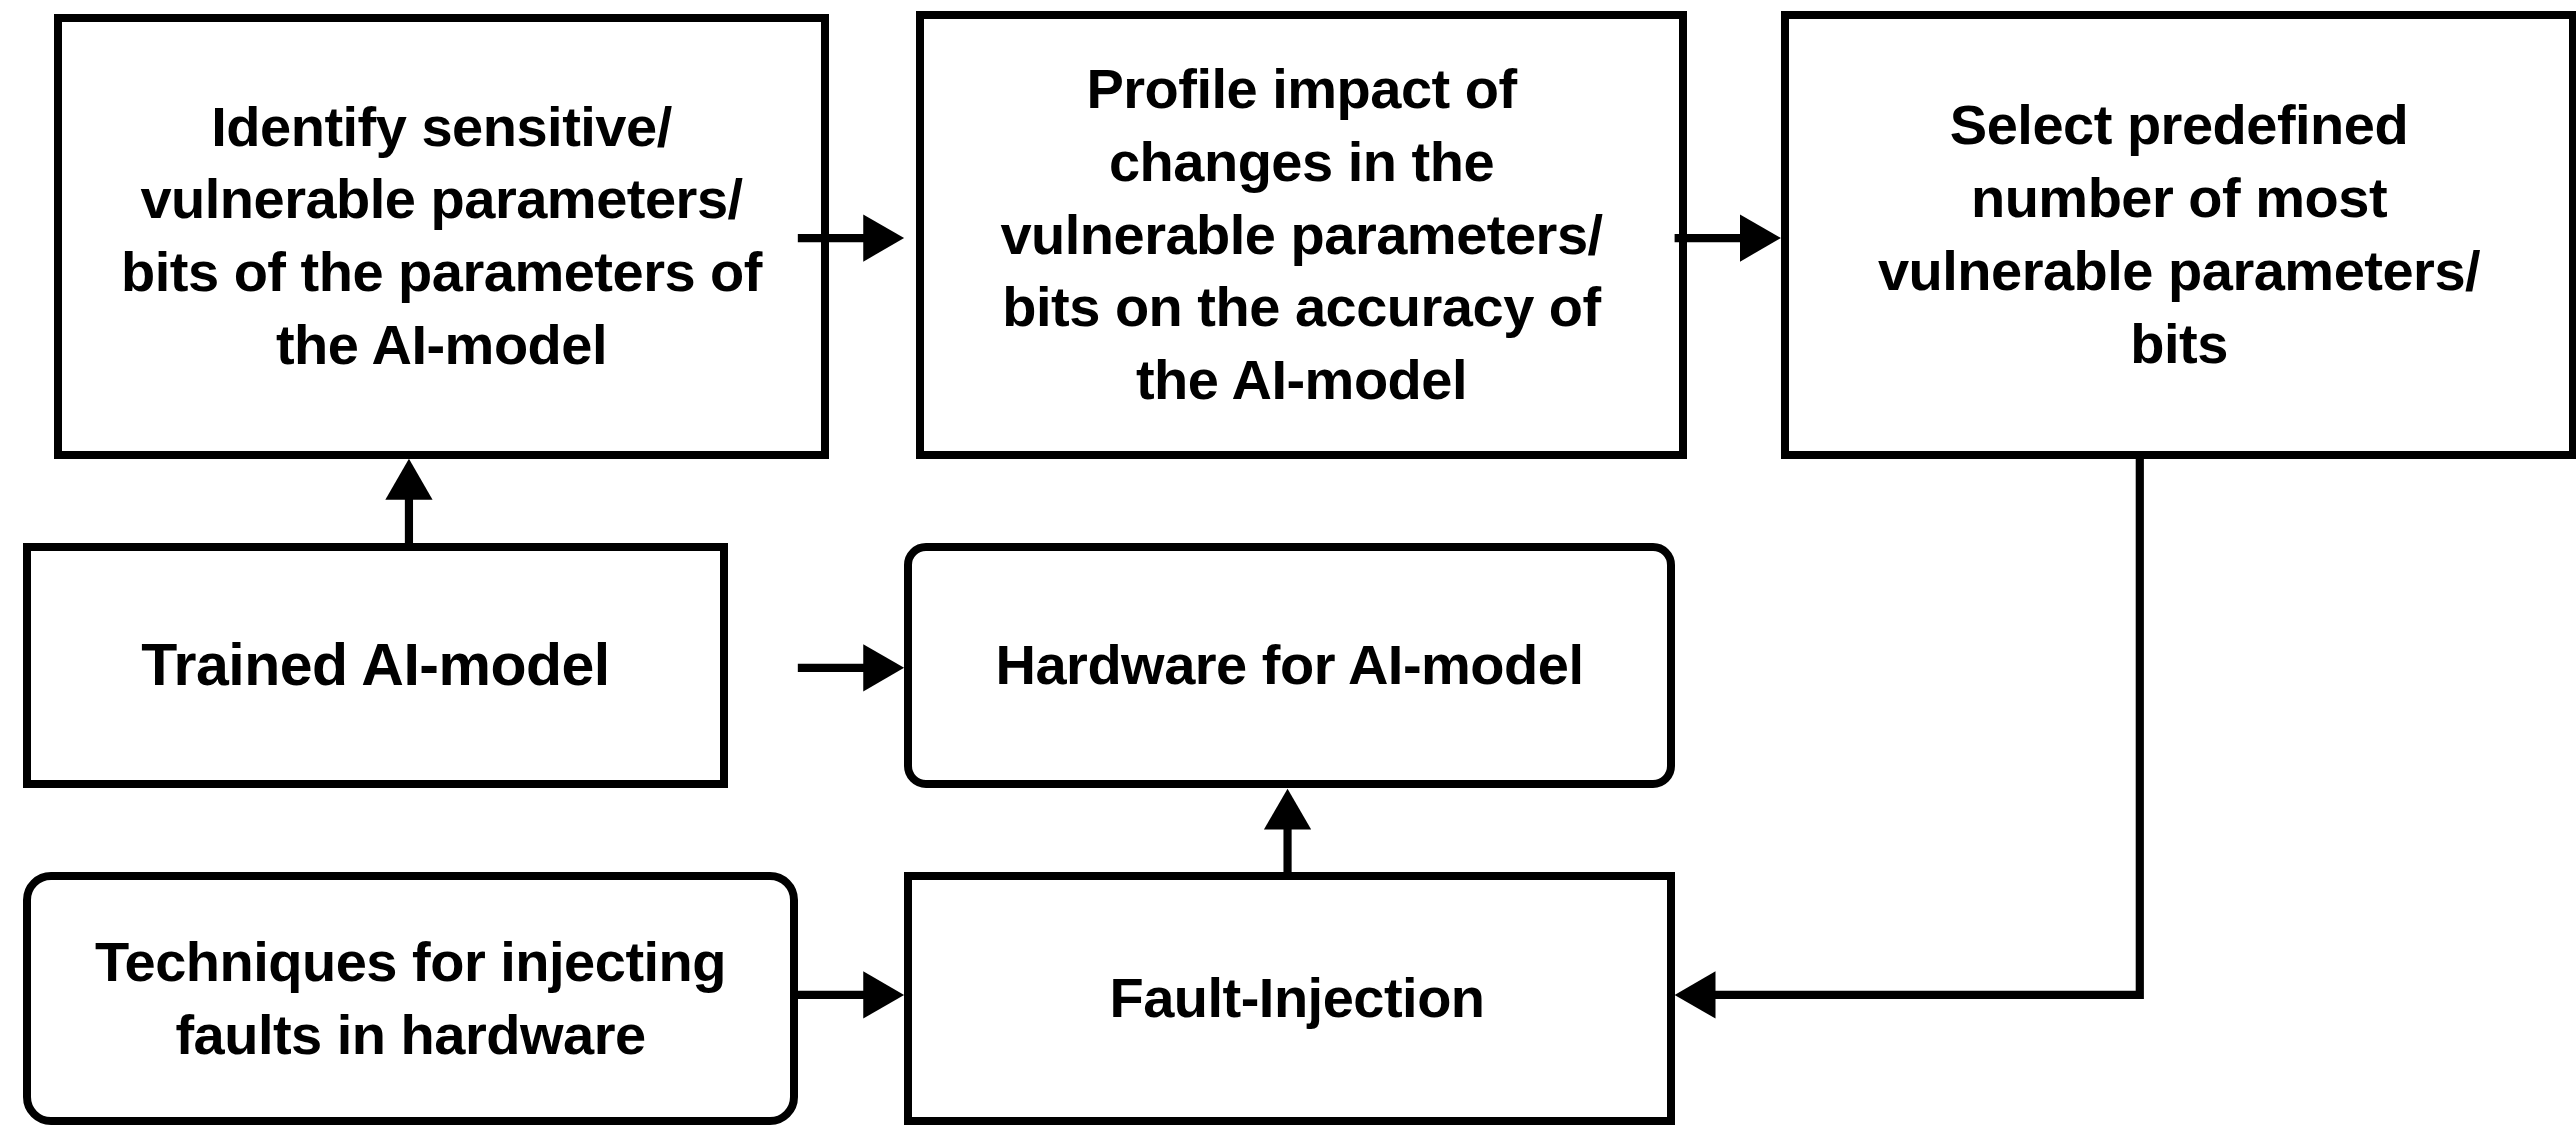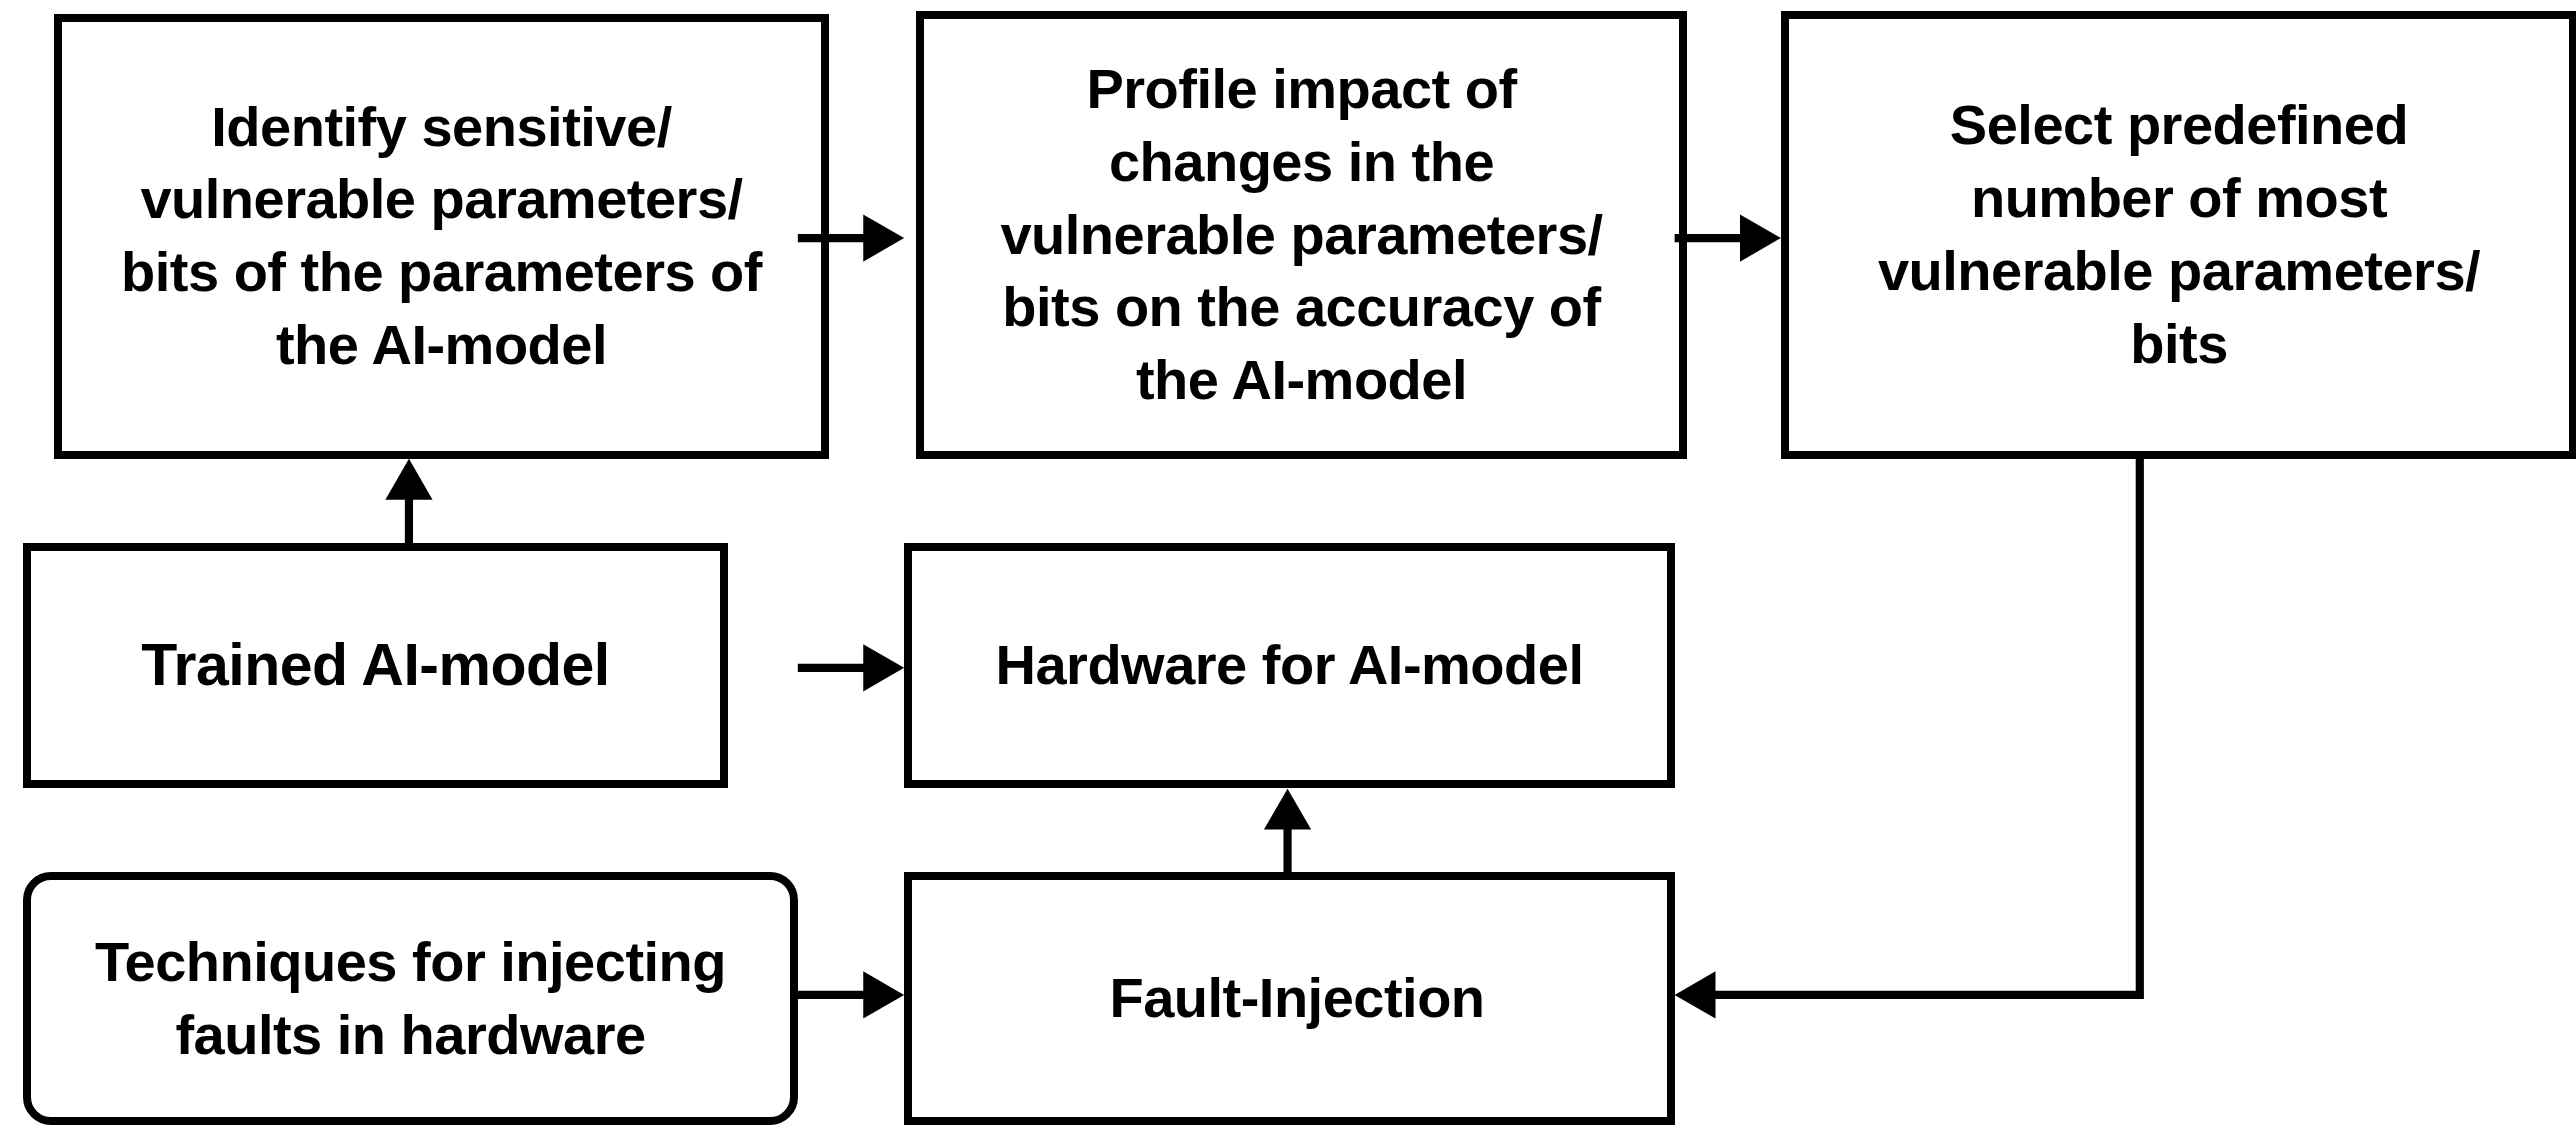--- a/index.html
+++ b/index.html
@@ -37,21 +37,21 @@
     width: 100%;
     padding: 0 7.3px;
     white-space: pre-line;
   }
 
   
   #node-identify      { left: 23px;   top: 13.6px;   width: 775px;  height: 445px; font-size: 56px; margin-left: 31px; }
   #node-profile       { left: 904px;  top: 11px;   width: 771px;  height: 448px; font-size: 56px; margin-left: 12px; }
   #node-select        { left: 1781px; top: 11px;   width: 796px;  height: 448px; font-size: 56px; }
   #node-trained       { left: 23px;   top: 543px;  width: 705px;  height: 245px; font-size: 59px; }
-  #node-hardware      { left: 904px;  top: 543px;  width: 771px;  height: 245px; font-size: 56px; }
+  #node-hardware      { left: 904px;  top: 543px;  width: 771px;  height: 245px; font-size: 56px; border-radius: 22px; }
   #node-techniques    { left: 23px;   top: 872px;  width: 775px;  height: 253px; font-size: 56px; border-radius: 28px; }
   #node-faultinject   { left: 904px;  top: 872px;  width: 771px;  height: 253px; font-size: 56px; padding-left: 15px; }
 
   
   #connectors {
     position: absolute;
     left: 0;
     top: 0;
     width: 2576px;
     height: 1143px;

